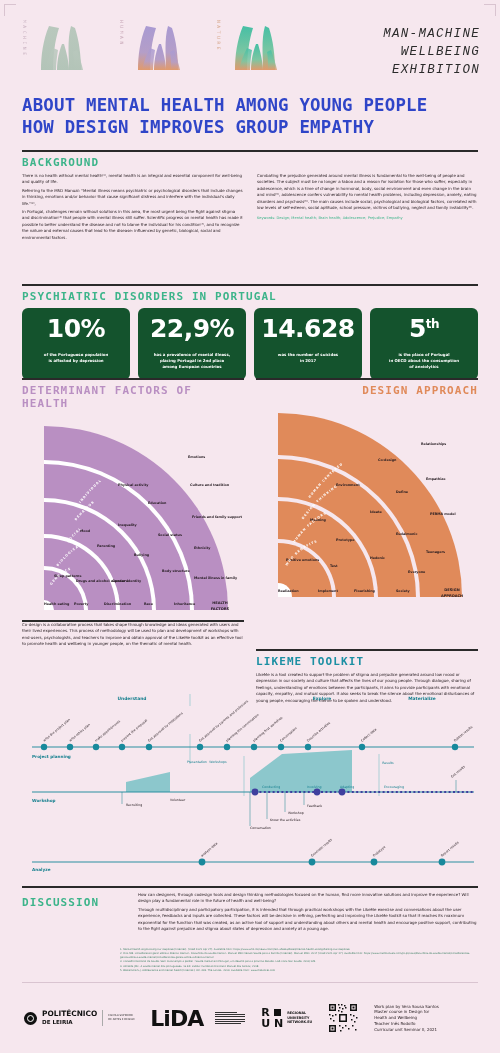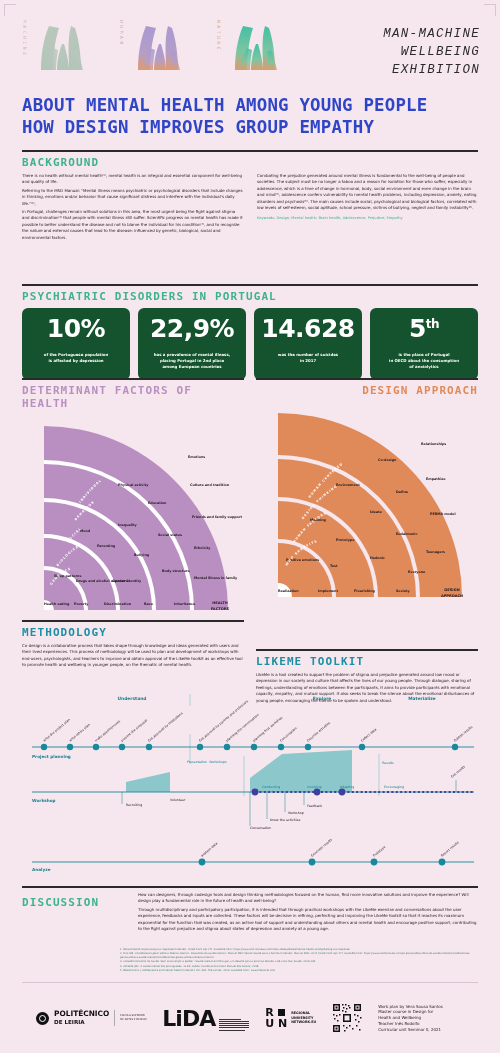--- a/index.html
+++ b/index.html
@@ -81,21 +81,21 @@
   .disc-wrap .lbl{ width:104px; flex:none;}
   .disc-wrap .txt{ flex:1;}
 
   
   #refs{ left:120px; top:948px; width:358px; }
   .ref{ font-size:2.5px; line-height:1.65; color:#3b7f63; }
 
   .footrule{ position:absolute; left:22px; top:982px; width:456px; height:1px; background:#d9c4d0;}
 
   
-  #footer{ left:36px; top:992px; width:456px; height:52px; }
+  #footer{ left:24px; top:992px; width:456px; height:52px; }
   .frow{ display:flex; align-items:center; gap:16px; height:52px; }
   .ipl{ display:flex; align-items:center; gap:5px;}
   .ipl .circ{ width:13px; height:13px; border-radius:50%; background:#111; position:relative;}
   .ipl .circ:after{ content:""; position:absolute; inset:3px; border-radius:50%; border:1.6px solid #fff;}
   .ipl .nm{ font-size:7.4px; font-weight:bold; line-height:1.06; color:#111;}
   .ipl .nm small{ font-size:5.6px; font-weight:bold;}
   .vline{ width:1px; height:16px; background:#aaa;}
   .esad{ font-size:2.6px; line-height:1.5; color:#333; }
   .lida{ font-size:22px; font-weight:bold; letter-spacing:-1px; color:#111;
          font-family:"DejaVu Sans", sans-serif;}
@@ -367,21 +367,20 @@
         <text class="arc-ring"><textPath href="#rR4" startOffset="36%">WHO BENEFITS</textPath></text>
 
         <text class="arc-core" x="196" y="190" text-anchor="middle">DESIGN</text>
         <text class="arc-core" x="196" y="196" text-anchor="middle">APPROACH</text>
       </svg>
     </div>
   </div>
 
   <div class="block" id="method">
     <div class="sec-rule"></div>
-    <div class="sec-title t-teal">METHODOLOGY</div>
     <div class="body-txt">Co-design is a collaborative process that takes shape through knowledge and ideas generated with users and their lived experiences. This process of methodology will be used to plan and development of workshops with end-users, psychologists, and teachers to improve and obtain approval of the LikeMe toolkit as an effective tool to promote health and wellbeing in younger people, on the thematic of mental health.</div>
   </div>
 
   <div class="block" id="likeme">
     <div class="sec-rule"></div>
     <div class="sec-title t-teal">LIKEME TOOLKIT</div>
     <div class="body-txt">LikeMe is a tool created to support the problem of stigma and prejudice generated around low mood or depression in our society and culture that affects the lives of our young people. Through dialogue, sharing of feelings, understanding of emotions between the participants, it aims to provide participants with emotional capacity, empathy, and mutual support. It also seeks to break the silence about the emotional disturbances of young people, encouraging the theme to be spoken and understood.</div>
   </div>
 
   <div class="block" id="timeline">
@@ -508,21 +507,21 @@
         <div class="circ"></div>
         <div class="nm">
           <div>POLITÉCNICO</div>
           <div><small>DE LEIRIA</small></div>
         </div>
         <div class="vline"></div>
         <div class="esad" style="white-space:pre-line">ESCOLA SUPERIOR
 DE ARTES E DESIGN</div>
       </div>
 
-      <div style="display:flex;align-items:flex-end;gap:4px">
+      <div style="display:flex;align-items:center;gap:12px">
         <div class="lida">LiDA</div>
         <div class="lidalines">
           <i style="width:22px"></i>
             <i style="width:30px"></i>
             <i style="width:30px"></i>
           <i style="width:30px"></i>
             <i style="width:30px"></i>
             <i style="width:26px"></i>
         </div>
       </div>

